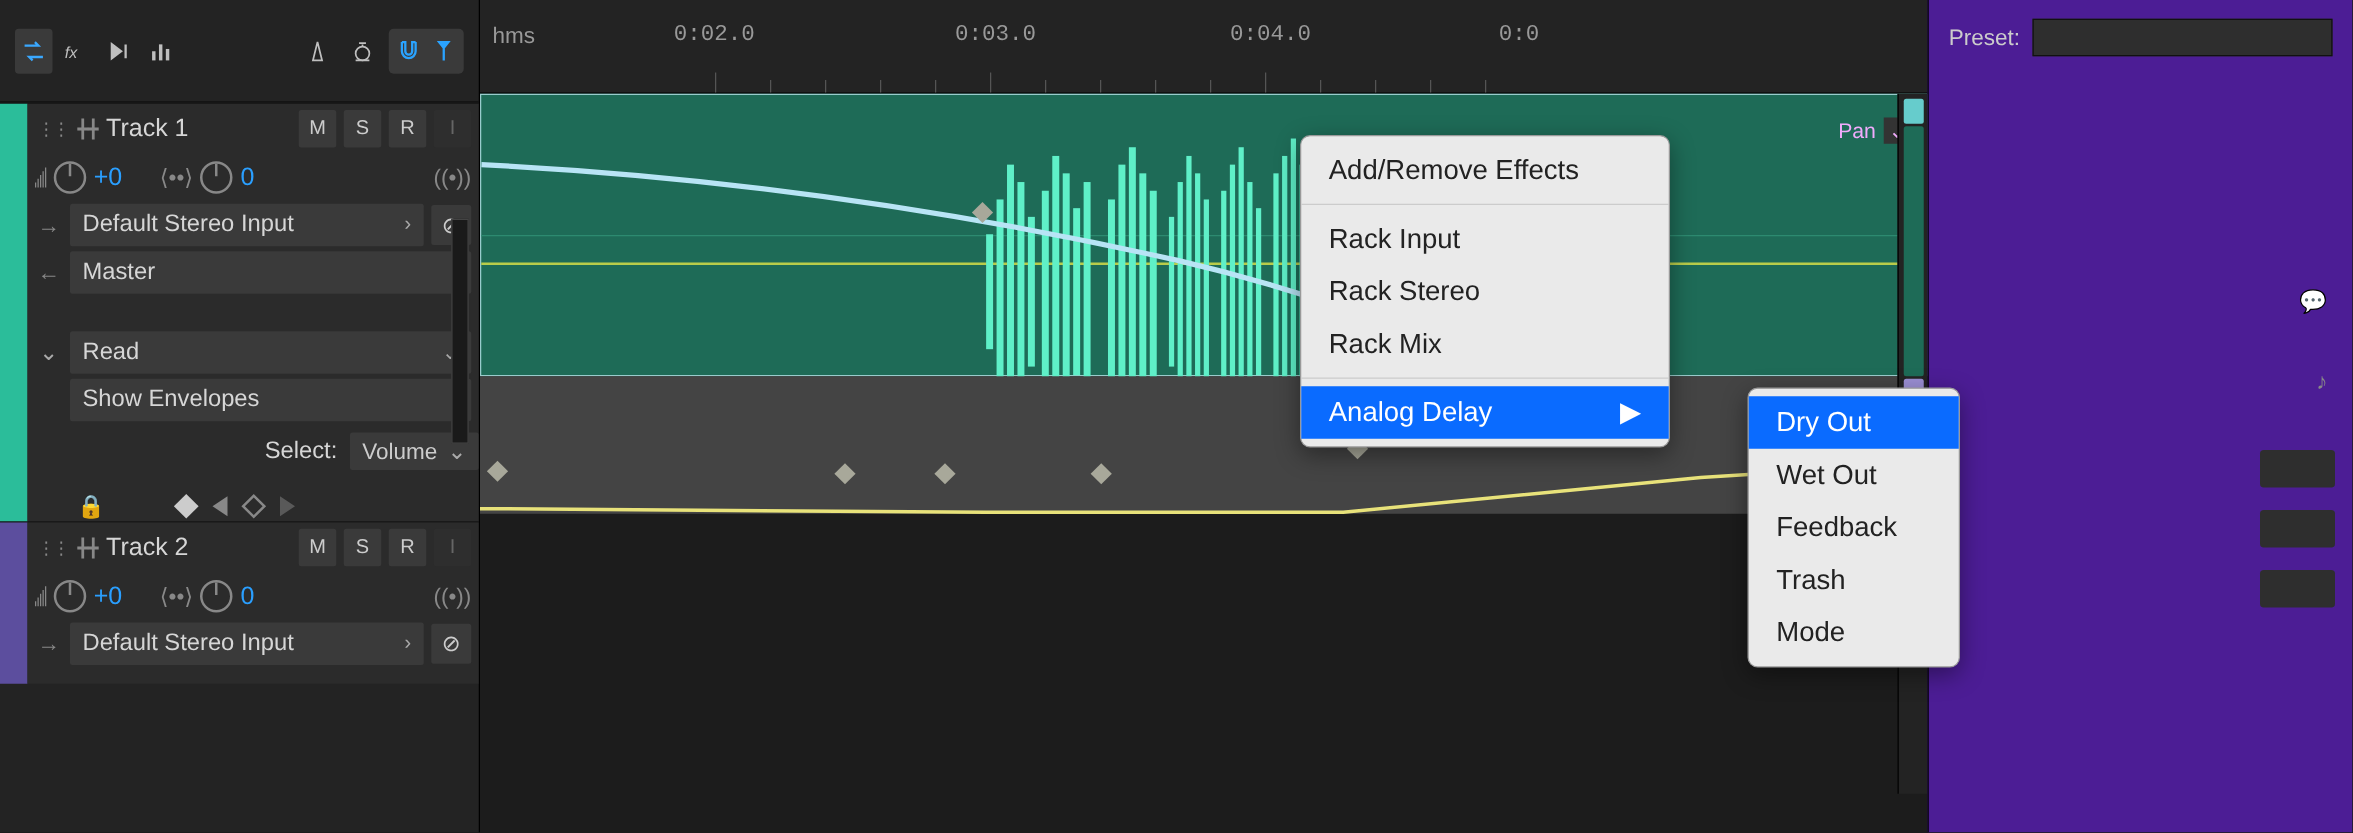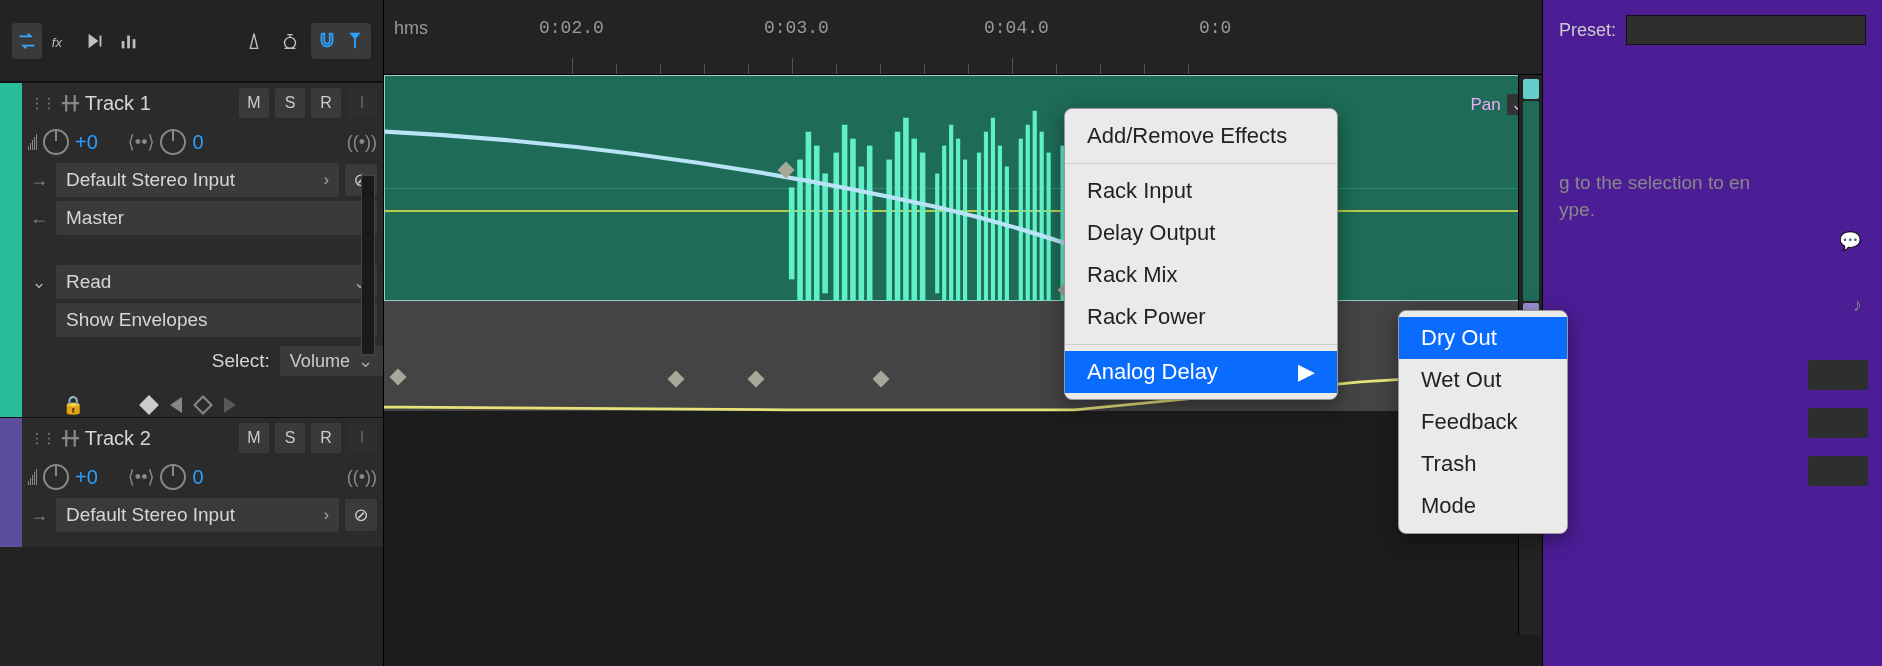--- a/index.html
+++ b/index.html
@@ -88,21 +88,21 @@
   .note-icon{ position:absolute; right:20px; top:295px; color:#888;}
   .rp-list{ position:absolute; right:14px; top:360px; display:flex; flex-direction:column; gap:18px;}
   .rp-chip{ width:60px; height:30px; background:#2e2e2e; border-radius:3px;}
   
   
   .menu { position:absolute; background:#eaeaea; border:1px solid #999; border-radius:8px; color:#222; font-size:22px; box-shadow:0 6px 20px rgba(0,0,0,.4); padding:6px 0; z-index:50;}
   .menu .mi{ padding:8px 22px; display:flex; align-items:center; white-space:nowrap; cursor:default;}
   .menu .mi.sel{ background:#0a6bff; color:#fff;}
   .menu .sep{ height:1px; background:#ccc; margin:6px 0;}
   .menu .sub-arrow{ margin-left:auto; }
-  .menu1{ left:1064px; top:108px; width:274px;}
+  .menu1{ left:1040px; top:108px; width:296px;}
   .menu2{ left:1398px; top:310px; width:170px;}
 </style>
 </head>
 <body>
 
 <div class="app">
 
   <div class="left-panel">
     <div class="toolbar">
       <div class="toolbar-left">
@@ -402,41 +402,36 @@
       <div class="seg" style="height:24px;background:#6a9fd4"></div>
       <div class="seg" style="height:24px;background:#6ac4a4"></div>
     </div>
   </div>
 
   <div class="right-panel">
     <div class="preset-row">
       <span>Preset:</span>
       <div class="preset-field"></div>
     </div>
-    <div class="hint">
-      <span>g to the selection to en</span><br>
-      <span>ype.</span>
-    </div>
     <span class="comment-icon">💬</span>
     <span class="note-icon">♪</span>
     <div class="rp-list">
       <div class="rp-chip"></div>
       <div class="rp-chip"></div>
       <div class="rp-chip"></div>
     </div>
   </div>
 </div>
 
 <div class="menu menu1">
   <div class="mi">Add/Remove Effects</div>
   <div class="sep"></div>
   <div class="mi">Rack Input</div>
-  <div class="mi">Delay Output</div>
+  <div class="mi">Rack Stereo</div>
   <div class="mi">Rack Mix</div>
-  <div class="mi">Rack Power</div>
   <div class="sep"></div>
   <div class="mi sel">
     <span>Analog Delay</span>
     <span class="sub-arrow">▶</span>
   </div>
 </div>
 
 <div class="menu menu2">
   <div class="mi sel">Dry Out</div>
   <div class="mi">Wet Out</div>

